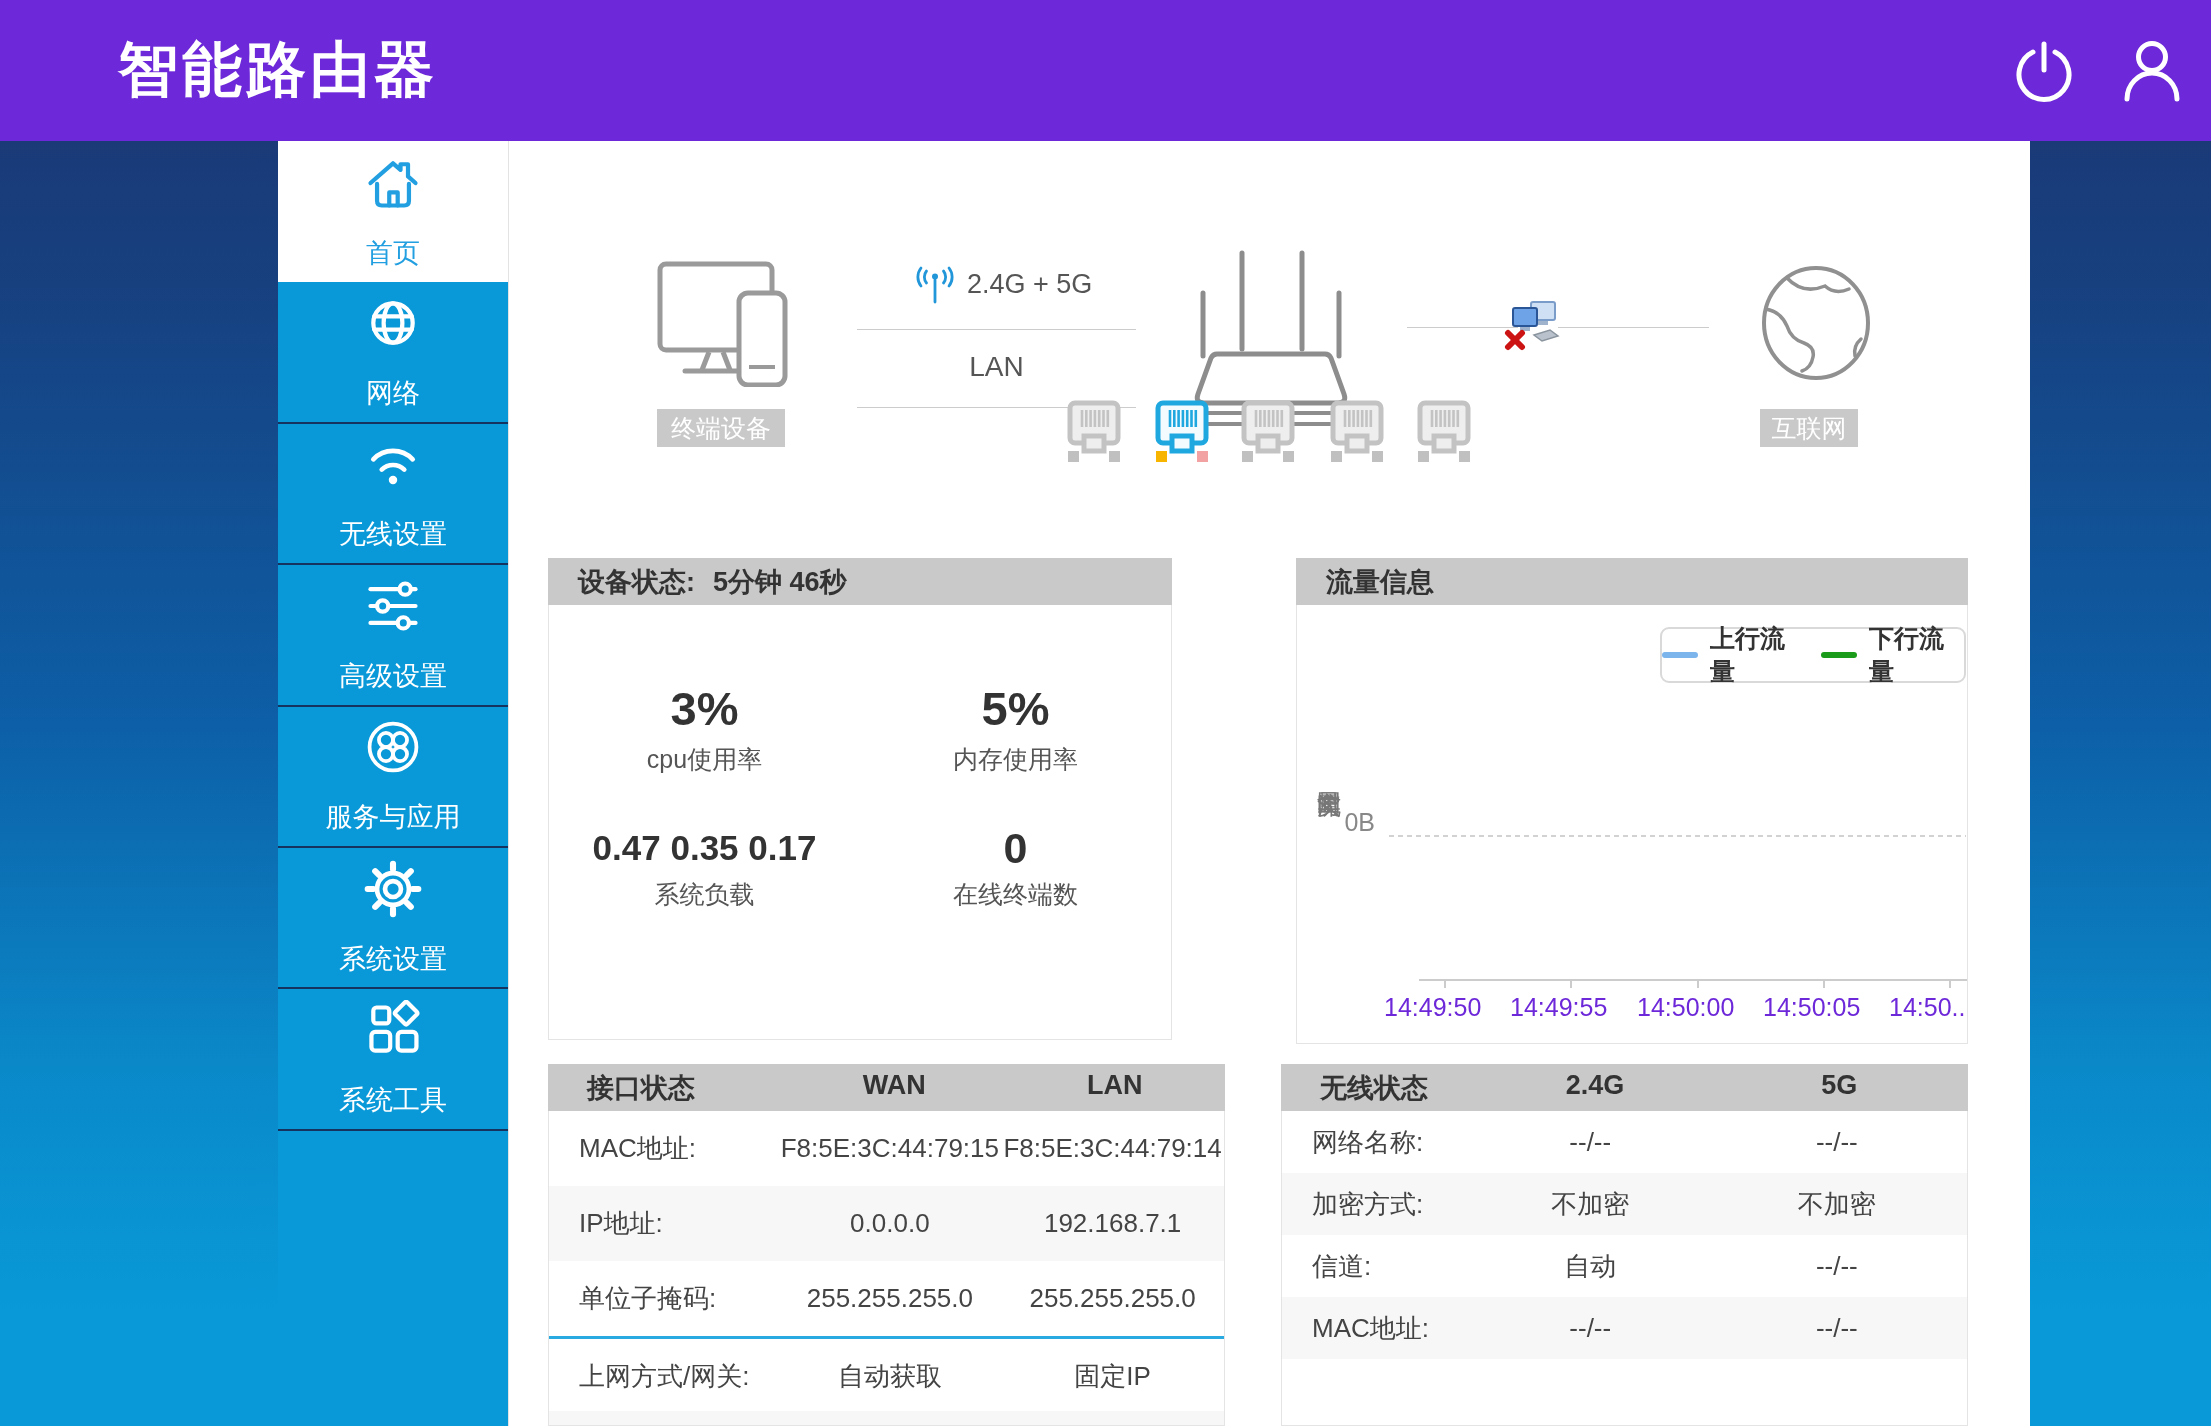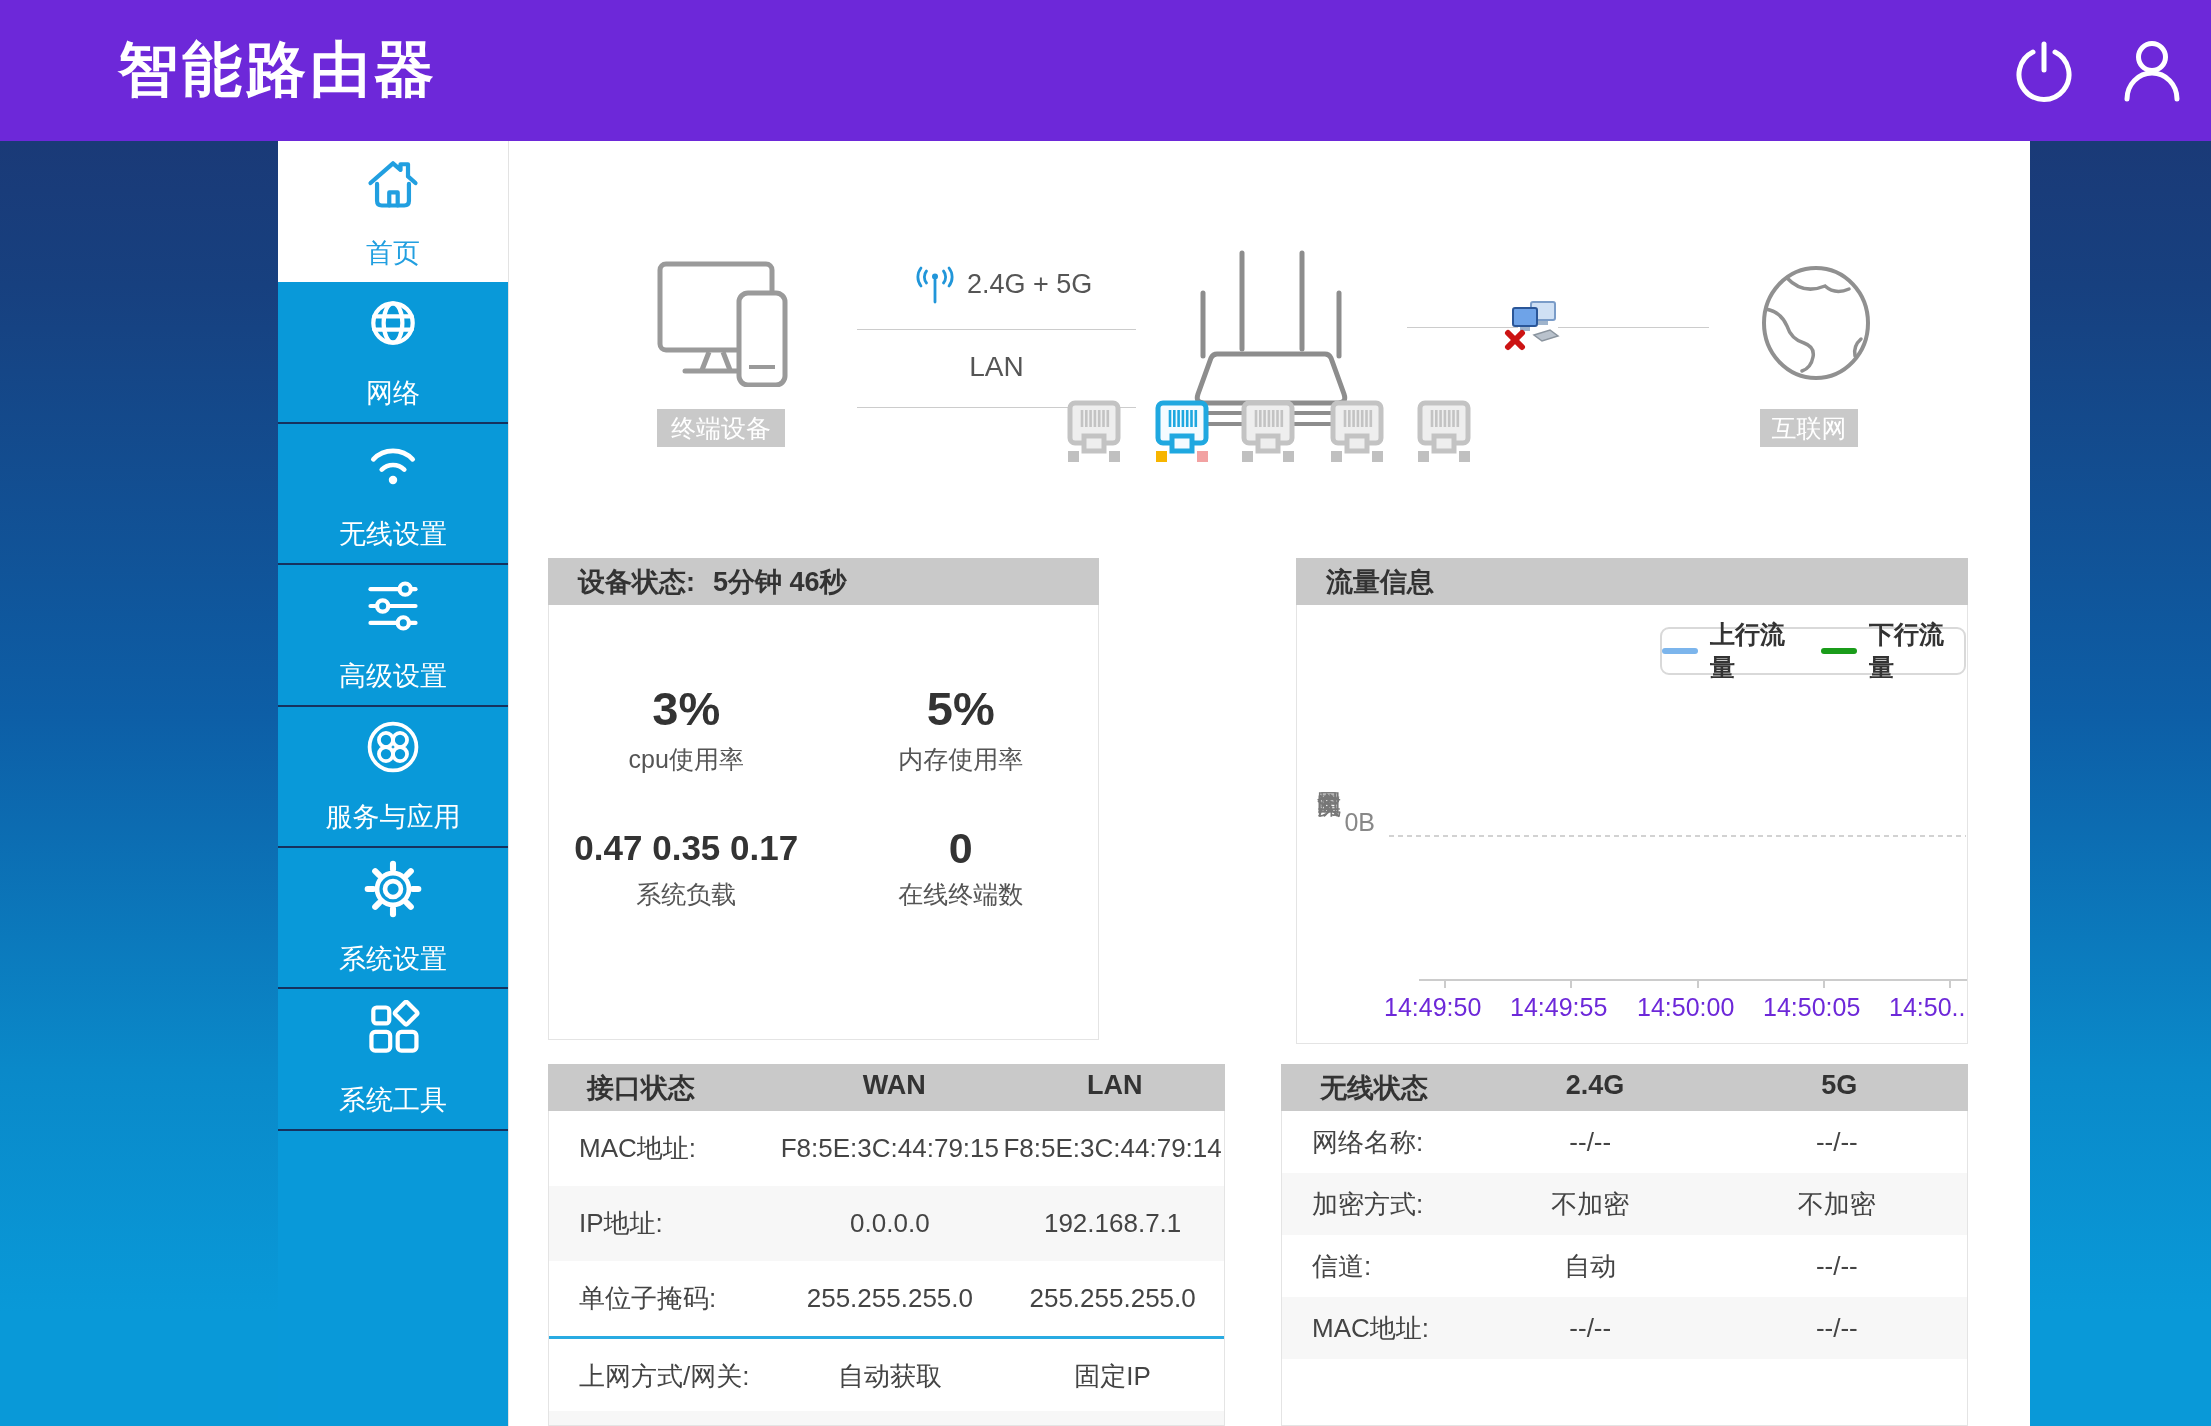--- a/index.html
+++ b/index.html
@@ -51,37 +51,37 @@
   .port.active .led-r { fill:#f2a2a2; }
 
   
   .panel { position:absolute; }
   .panel-head { height:47px; background:#c9c9c9; display:flex; align-items:center;
     font-size:27px; font-weight:700; color:#333; }
   .panel-head .p-title { padding-left:30px; }
   .panel-body { background:#fff; border:1px solid #e4e4e4; border-top:none;
     position:relative; overflow:hidden; }
 
-  #device-panel   { left:39px;  top:417px; width:551px; }
+  #device-panel   { left:39px;  top:417px; width:624px; }
   #traffic-panel  { left:772px; top:417px; width:687px;padding-left:15px; }
   #interface-panel{ left:39px;  top:923px; width:677px; }
   #wireless-panel { left:772px; top:923px; width:687px; }
 
   
   #device-panel .panel-body { height:435px; display:flex; padding-top:78px; }
   .stat-col { width:50%; display:flex; flex-direction:column; align-items:center; }
   .stat-big { font-size:47px; font-weight:700; color:#333; line-height:52px; }
   .stat-label { font-size:25px; color:#555; margin-top:8px; }
   .stat-mid { font-size:35px; font-weight:700; color:#333; line-height:44px; margin-top:50px; }
   .stat-zero { font-size:43px; font-weight:700; color:#333; line-height:44px; margin-top:50px; }
   .head-uptime { margin-left:18px; }
 
   
   #traffic-panel .panel-body { height:439px; }
-  .legend-box { position:absolute; left:363px; top:22px; width:306px; height:48px;
+  .legend-box { position:absolute; left:363px; top:22px; width:306px; height:56px;
     border:2px solid #d9d9d9; border-radius:9px; display:flex; align-items:center;
     justify-content:center; gap:16px; }
   .legend-item { display:flex; align-items:center; gap:12px; cursor:pointer; }
   .legend-dash { width:38px; height:6px; border-radius:3px; }
   .legend-dash.up { background:#7cb5ec; }
   .legend-dash.down { background:#1a9c1a; }
   .legend-text { font-size:25px; font-weight:700; color:#333; }
   .y-axis-label { position:absolute; left:16px; top:168px; height:130px;
     writing-mode:vertical-rl; text-orientation:upright; font-size:24px; color:#777;
     display:flex; align-items:center; }

